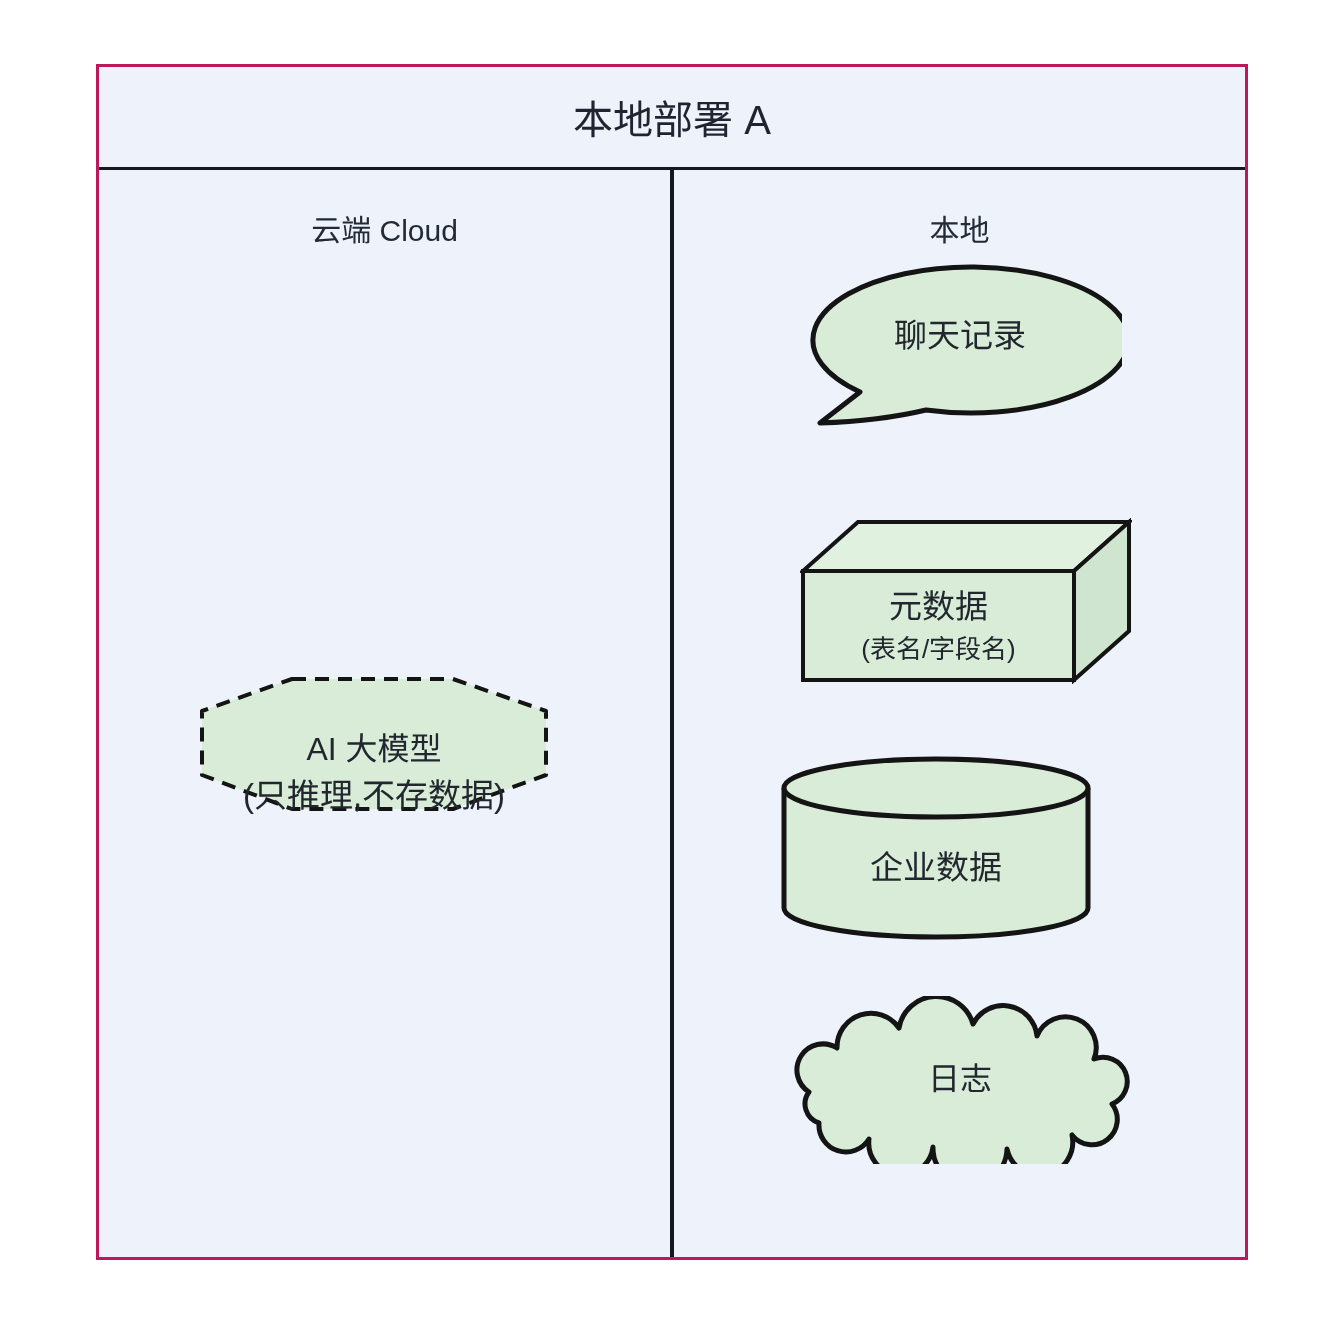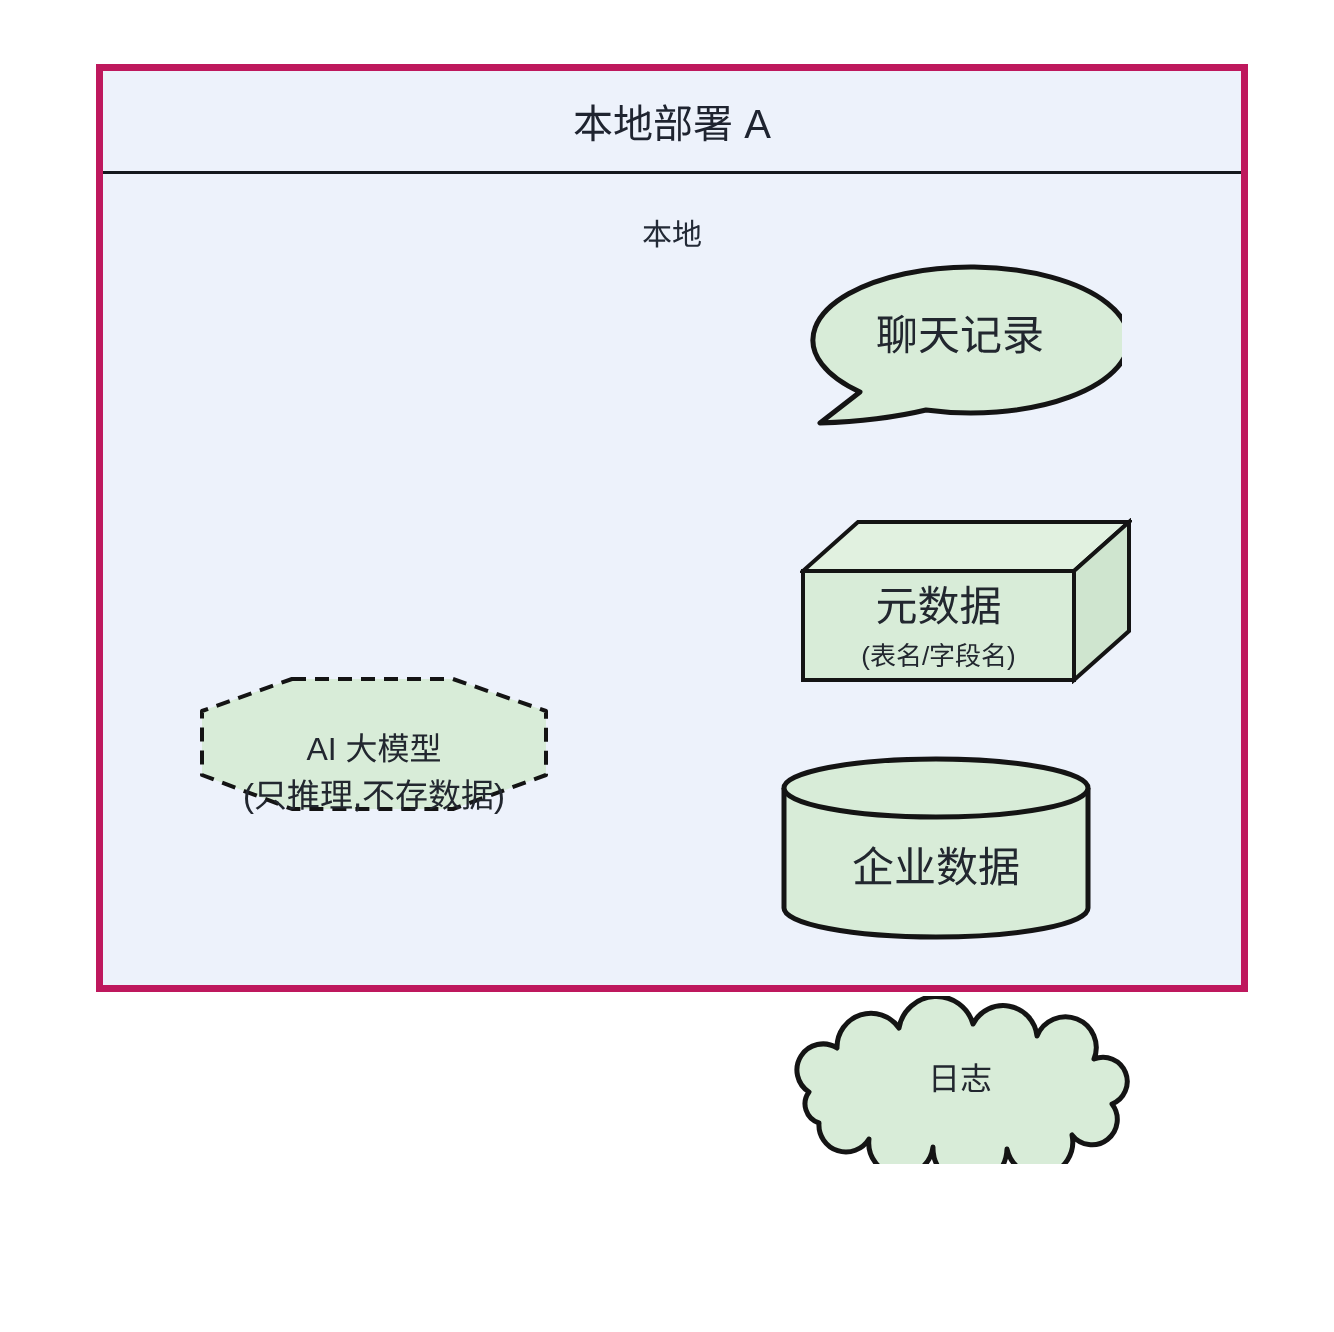--- a/index.html
+++ b/index.html
@@ -1,41 +1,41 @@
 <!DOCTYPE html>
 <html lang="zh-CN"><head>
 <meta charset="utf-8">
 <style>
   html,body{margin:0;padding:0;background:#ffffff;}
   .canvas{
     position:relative;width:1334px;height:1332px;background:#ffffff;overflow:hidden;
     font-family:"Liberation Sans",sans-serif;color:#232831;
   }
   .panel{
-    position:absolute;left:96px;top:64px;width:1152px;height:928px;
-    background:#edf2fb;border:7px solid #be185d;box-sizing:border-box;
+    position:absolute;left:96px;top:64px;width:1152px;height:1196px;
+    background:#edf2fb;border:3px solid #be185d;box-sizing:border-box;
   }
   .title-bar{
     height:100px;border-bottom:3px solid #15181d;
     display:flex;align-items:center;justify-content:center;
     font-size:40px;color:#1f2430;
   }
   .columns{display:flex;height:calc(100% - 103px);}
   .col{flex:1 1 0;box-sizing:border-box;}
   .col-left{border-right:4px solid #15181d;}
   .col-header{
     padding-top:36px;text-align:center;font-size:30px;color:#232a36;
   }
   .node{position:absolute;}
   .node svg{position:absolute;left:0;top:0;display:block;}
   .node-label{
     position:absolute;display:flex;flex-direction:column;align-items:center;justify-content:center;
     text-align:center;color:#22272f;
   }
-  .node-label .main{font-size:42px;line-height:1.42;}
+  .node-label .main{font-size:33px;line-height:1.42;}
   .node-label .sub{font-size:26px;line-height:1.35;margin-top:2px;}
   
   .node-ai-model{left:198px;top:675px;width:352px;height:138px;}
   .node-ai-model .node-label{left:0;top:6px;width:352px;height:138px;justify-content:flex-end;}
   .node-ai-model .main{font-size:32px;}
   .node-ai-model .sub{font-size:33px;}
   .node-chat{left:798px;top:260px;width:324px;height:168px;}
   .node-chat .node-label{left:0;top:0;width:324px;height:152px;}
   .node-meta{left:800px;top:518px;width:332px;height:166px;}
   .node-meta .node-label{left:3px;top:53px;width:271px;height:109px;}
@@ -51,20 +51,23 @@
 </head>
 <body>
 
 <div class="canvas">
 
   <div class="panel">
     <div class="title-bar">
       <span>本地部署 A</span>
     </div>
     <div class="columns">
+      <div class="col col-left">
+        <div class="col-header">云端 Cloud</div>
+      </div>
       <div class="col col-right">
         <div class="col-header">本地</div>
       </div>
     </div>
   </div>
 
   <div class="node node-ai-model">
     <svg width="352" height="138" viewBox="0 0 352 138">
       <polygon class="shape-fill" points="94,4 255,4 348,36 348,100 255,134 94,134 4,100 4,36" stroke-width="4" stroke-dasharray="14 9" stroke-linejoin="round"></polygon>
     </svg>

